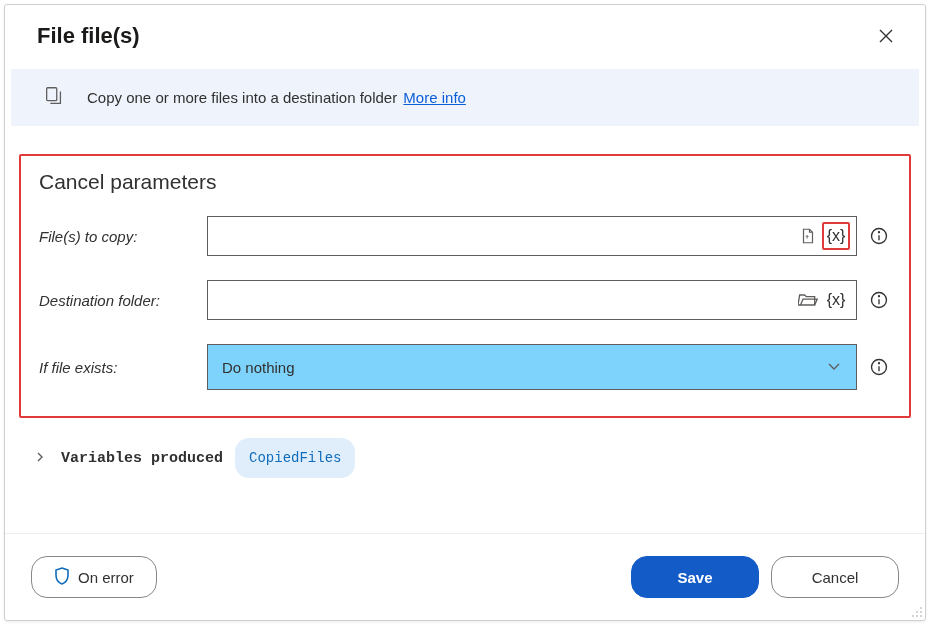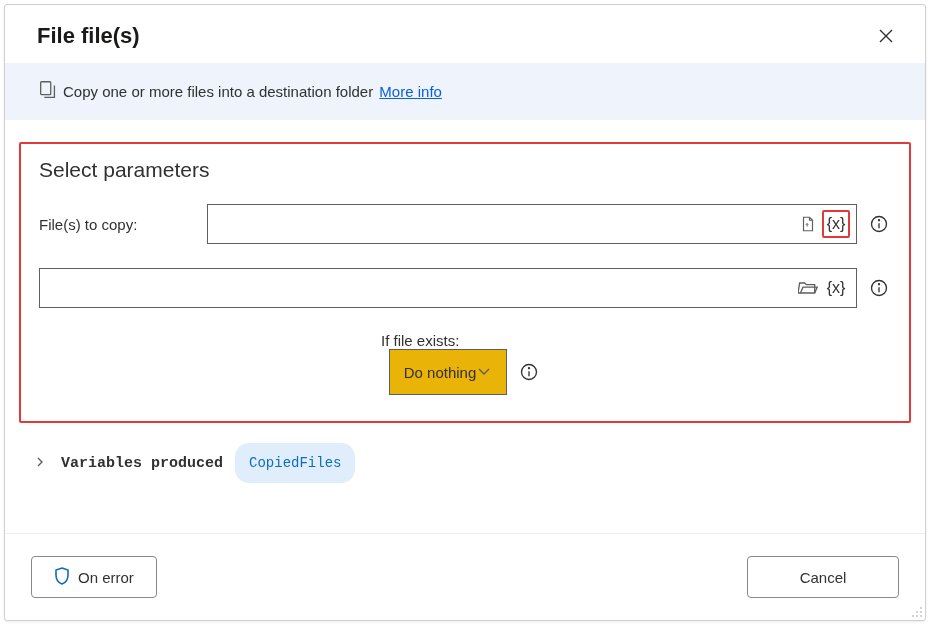--- a/index.html
+++ b/index.html
@@ -33,25 +33,25 @@
     color: #1b1a19;
   }
   .close-btn {
     width: 26px; height: 26px;
     display: flex; align-items: center; justify-content: center;
     cursor: pointer;
     color: #323130;
   }
   .info-banner {
     background: #eef3fc;
-    margin: 0;
+    margin: 6px;
     padding: 16px 32px;
     display: flex;
     align-items: center;
-    gap: 4px;
+    gap: 22px;
     font-size: 15px;
     color: #323130;
   }
   .info-banner .copy-icon { color: #605e5c; }
   .info-banner .link {
     color: #0e5fd7;
     text-decoration: underline;
     cursor: pointer;
     margin-left: 2px;
   }
@@ -65,26 +65,27 @@
     font-size: 21px;
     font-weight: 400;
     color: #323130;
     margin: 0 0 22px 0;
   }
   .field-row {
     display: flex;
     align-items: center;
     margin-bottom: 24px;
   }
-  .field-row:last-child { margin-bottom: 8px; flex-direction: column; }
+  .field-row:last-child { margin-bottom: 8px; }
   .field-label {
     width: 168px;
     font-size: 15px;
     color: #323130;
     flex-shrink: 0;
+    font-style: italic;
   }
   .field-control {
     flex: 1;
     display: flex;
     align-items: center;
     gap: 10px;
   }
   .input-wrap {
     flex: 1;
     display: flex;
@@ -122,21 +123,21 @@
     color: #323130;
   }
   .select-wrap {
     flex: 1;
     display: flex;
     align-items: center;
     justify-content: space-between;
     border: 1px solid #605e5c;
     height: 46px;
     padding: 0 14px;
-    background: #eab308;
+    background: #7dd3fc;
     cursor: pointer;
     font-size: 15px;
   }
   .chevron-down { color: #605e5c; }
   .vars-row {
     display: flex;
     align-items: center;
     gap: 12px;
     padding: 8px 30px 0 30px;
     font-size: 15px;
@@ -156,21 +157,21 @@
     margin-top: auto;
     border-top: 1px solid #ededed;
     padding: 22px 26px;
     display: flex;
     align-items: center;
     gap: 12px;
   }
   .btn {
     height: 42px;
     padding: 0 22px;
-    border-radius: 4px;
+    border-radius: 16px;
     font-size: 15px;
     display: flex;
     align-items: center;
     justify-content: center;
     cursor: pointer;
     gap: 8px;
   }
   .btn-secondary {
     border: 1px solid #8a8886;
     background: #fff;
@@ -180,22 +181,21 @@
     border: 1px solid #135cc8;
     background: #135cc8;
     color: #fff;
     font-weight: 600;
     width: 128px;
   }
   .btn-cancel {
     border: 1px solid #8a8886;
     background: #fff;
     color: #323130;
-    width: 152px;
-    margin-left: 24px;
+    width: 128px;
   }
   .footer-spacer { flex: 1; }
   .onerror-shield { color: #0f6cbd; }
   .resize-grip {
     position: absolute;
     right: 2px; bottom: 2px;
     width: 14px; height: 14px;
     color: #c8c6c4;
   }
 </style>
@@ -220,21 +220,21 @@
         <path d="M8 20 h11 v-13"></path>
       </svg>
     </span>
     <span>
       <span>Copy one or more files into a destination folder</span>
       <a class="link">More info</a>
     </span>
   </div>
 
   <div class="body">
-    <h2 class="section-heading">Select parameters</h2>
+    <h2 class="section-heading">Cancel parameters</h2>
 
     <div class="field-row">
       <div class="field-label">File(s) to copy:</div>
       <div class="field-control">
         <div class="input-wrap">
           <input type="text" value="" style="">
           <span class="input-icon">
             <svg width="18" height="18" viewBox="0 0 24 24" fill="none" stroke="currentColor" stroke-width="1.6">
               <path d="M6 3 h8 l4 4 v14 h-12 z"></path>
                 <path d="M14 3 v4 h4"></path>
@@ -247,20 +247,21 @@
           <svg width="20" height="20" viewBox="0 0 24 24" fill="none" stroke="currentColor" stroke-width="1.6">
               <circle cx="12" cy="12" r="9"></circle>
               <line x1="12" y1="11" x2="12" y2="17"></line>
               <circle cx="12" cy="7.5" r="0.6" fill="currentColor"></circle>
             </svg>
         </span>
       </div>
     </div>
 
     <div class="field-row">
+      <div class="field-label">Destination folder:</div>
       <div class="field-control">
         <div class="input-wrap">
           <input type="text" value="" style="">
           <span class="input-icon">
             <svg width="20" height="18" viewBox="0 0 24 20" fill="none" stroke="currentColor" stroke-width="1.6">
               <path d="M2 4 h6 l2 2 h10 v10 h-20 z"></path>
                 <path d="M3 16 l3 -7 h17 l-3 7"></path>
             </svg>
           </span>
           <span class="var-btn">{x}</span>
@@ -310,20 +311,21 @@
   <div class="footer">
     <div class="btn btn-secondary">
       <span class="onerror-shield">
         <svg width="16" height="18" viewBox="0 0 16 18" fill="none" stroke="currentColor" stroke-width="1.6">
             <path d="M8 1 l6 2 v5 c0 5 -3 8 -6 9 c-3 -1 -6 -4 -6 -9 v-5 z"></path>
           </svg>
       </span>
       <span>On error</span>
     </div>
     <div class="footer-spacer"></div>
+    <div class="btn btn-primary">Save</div>
     <div class="btn btn-cancel">Cancel</div>
   </div>
 
   <span class="resize-grip">
     <svg width="14" height="14" viewBox="0 0 14 14">
         <g fill="currentColor">
           <circle cx="12" cy="4" r="1"></circle>
           <circle cx="8" cy="8" r="1"></circle>
           <circle cx="12" cy="8" r="1"></circle>
           <circle cx="4" cy="12" r="1"></circle>

